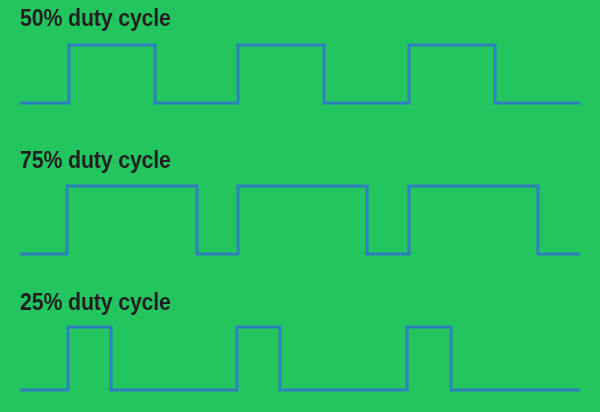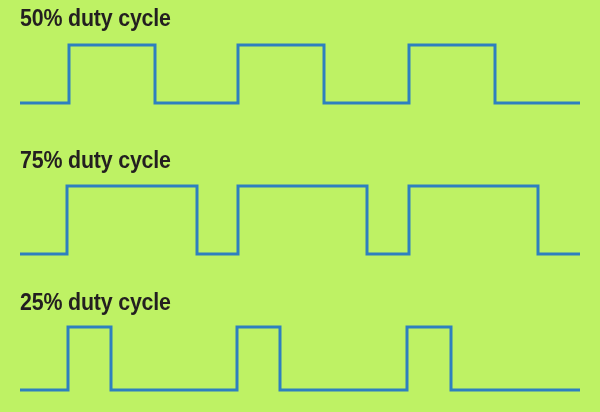--- a/index.html
+++ b/index.html
@@ -47,21 +47,21 @@
   .wave-path {
     fill: none;
     stroke-width: 3;
     stroke-linecap: butt;
     stroke-linejoin: miter;
   }
 </style>
 </head>
 <body style="width: 600px; height: 412px;">
 
-<div id="figure" style="width: 600px; height: 412px; background: #bef264;">
+<div id="figure" style="width: 600px; height: 412px; background: #22c55e;">
 
   <div class="wave-block" style="top: 0px;">
     <div class="wave-label" style="left: 20px; top: 6px; color: rgb(35, 31, 32);">50% duty cycle</div>
     <svg class="wave-svg" width="600" height="412" viewBox="0 0 600 412" aria-hidden="true" style="top: 0px;">
       <polyline class="wave-path" points="20,103 69,103 69,45 155,45 155,103 238,103 238,45 324,45 324,103 409,103 409,45 495,45 495,103 580,103" stroke="#2e80bf" stroke-width="3"></polyline>
     </svg>
   </div>
 
   <div class="wave-block" style="top: 0px;">
     <div class="wave-label" style="left: 20px; top: 148px; color: rgb(35, 31, 32);">75% duty cycle</div>

